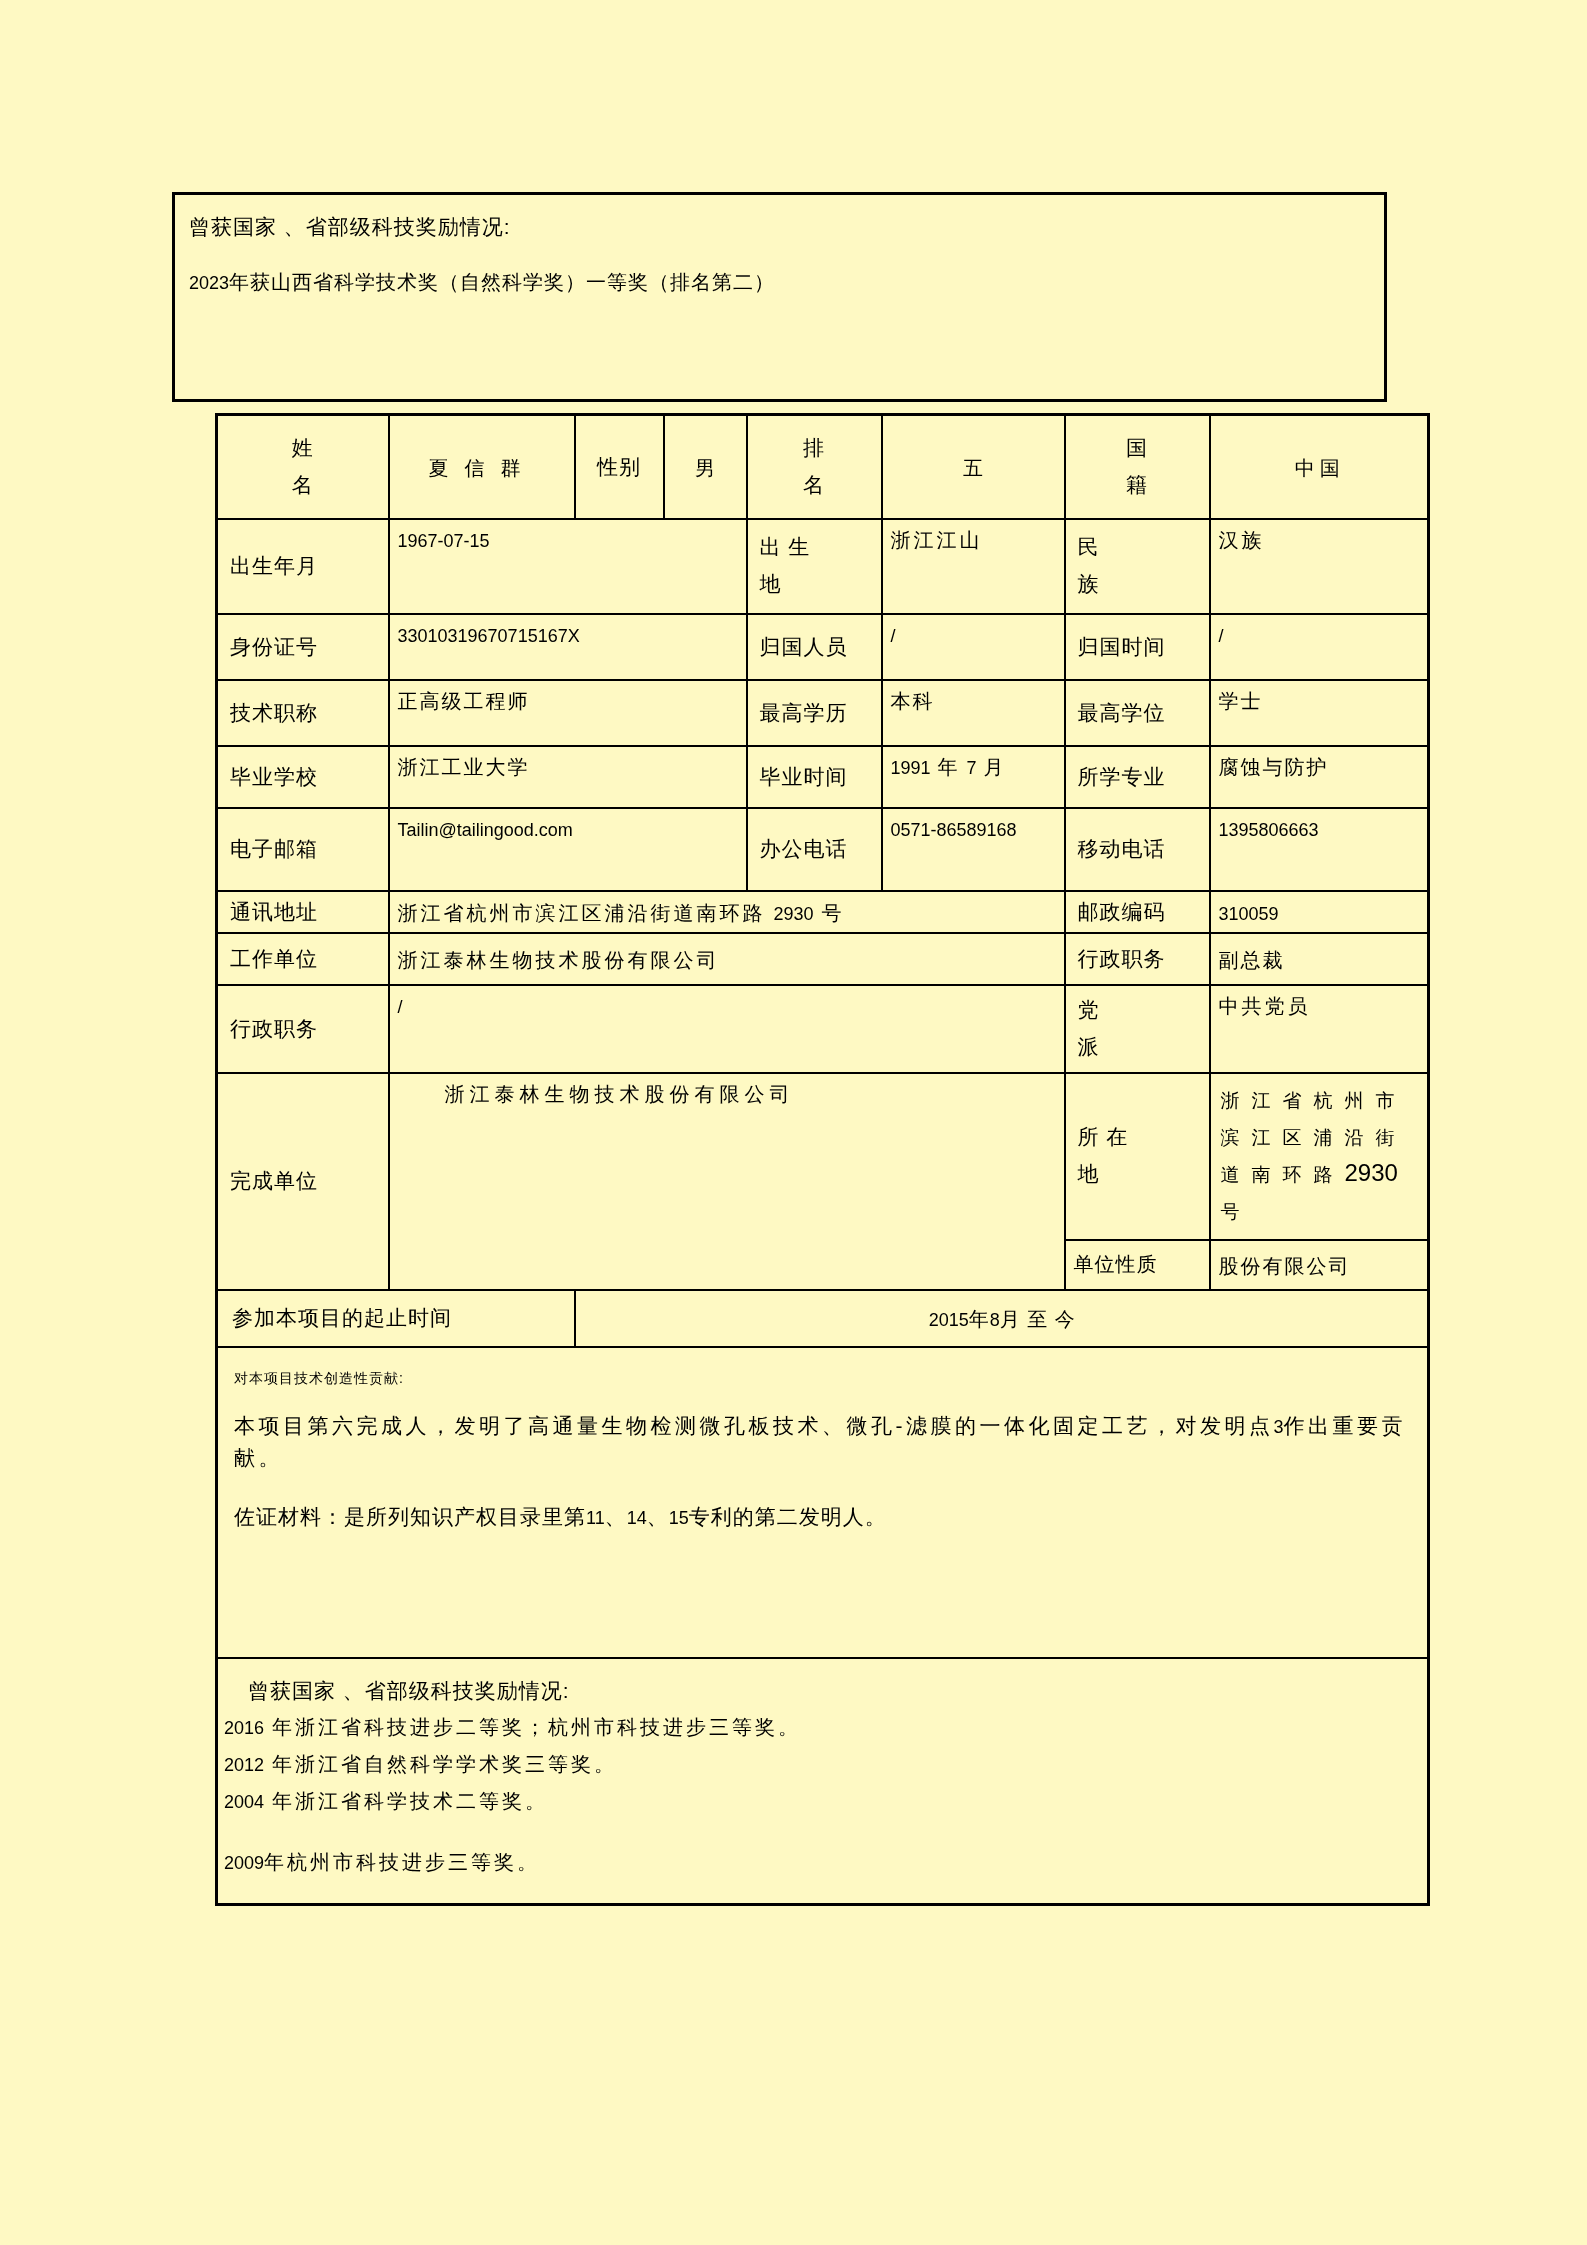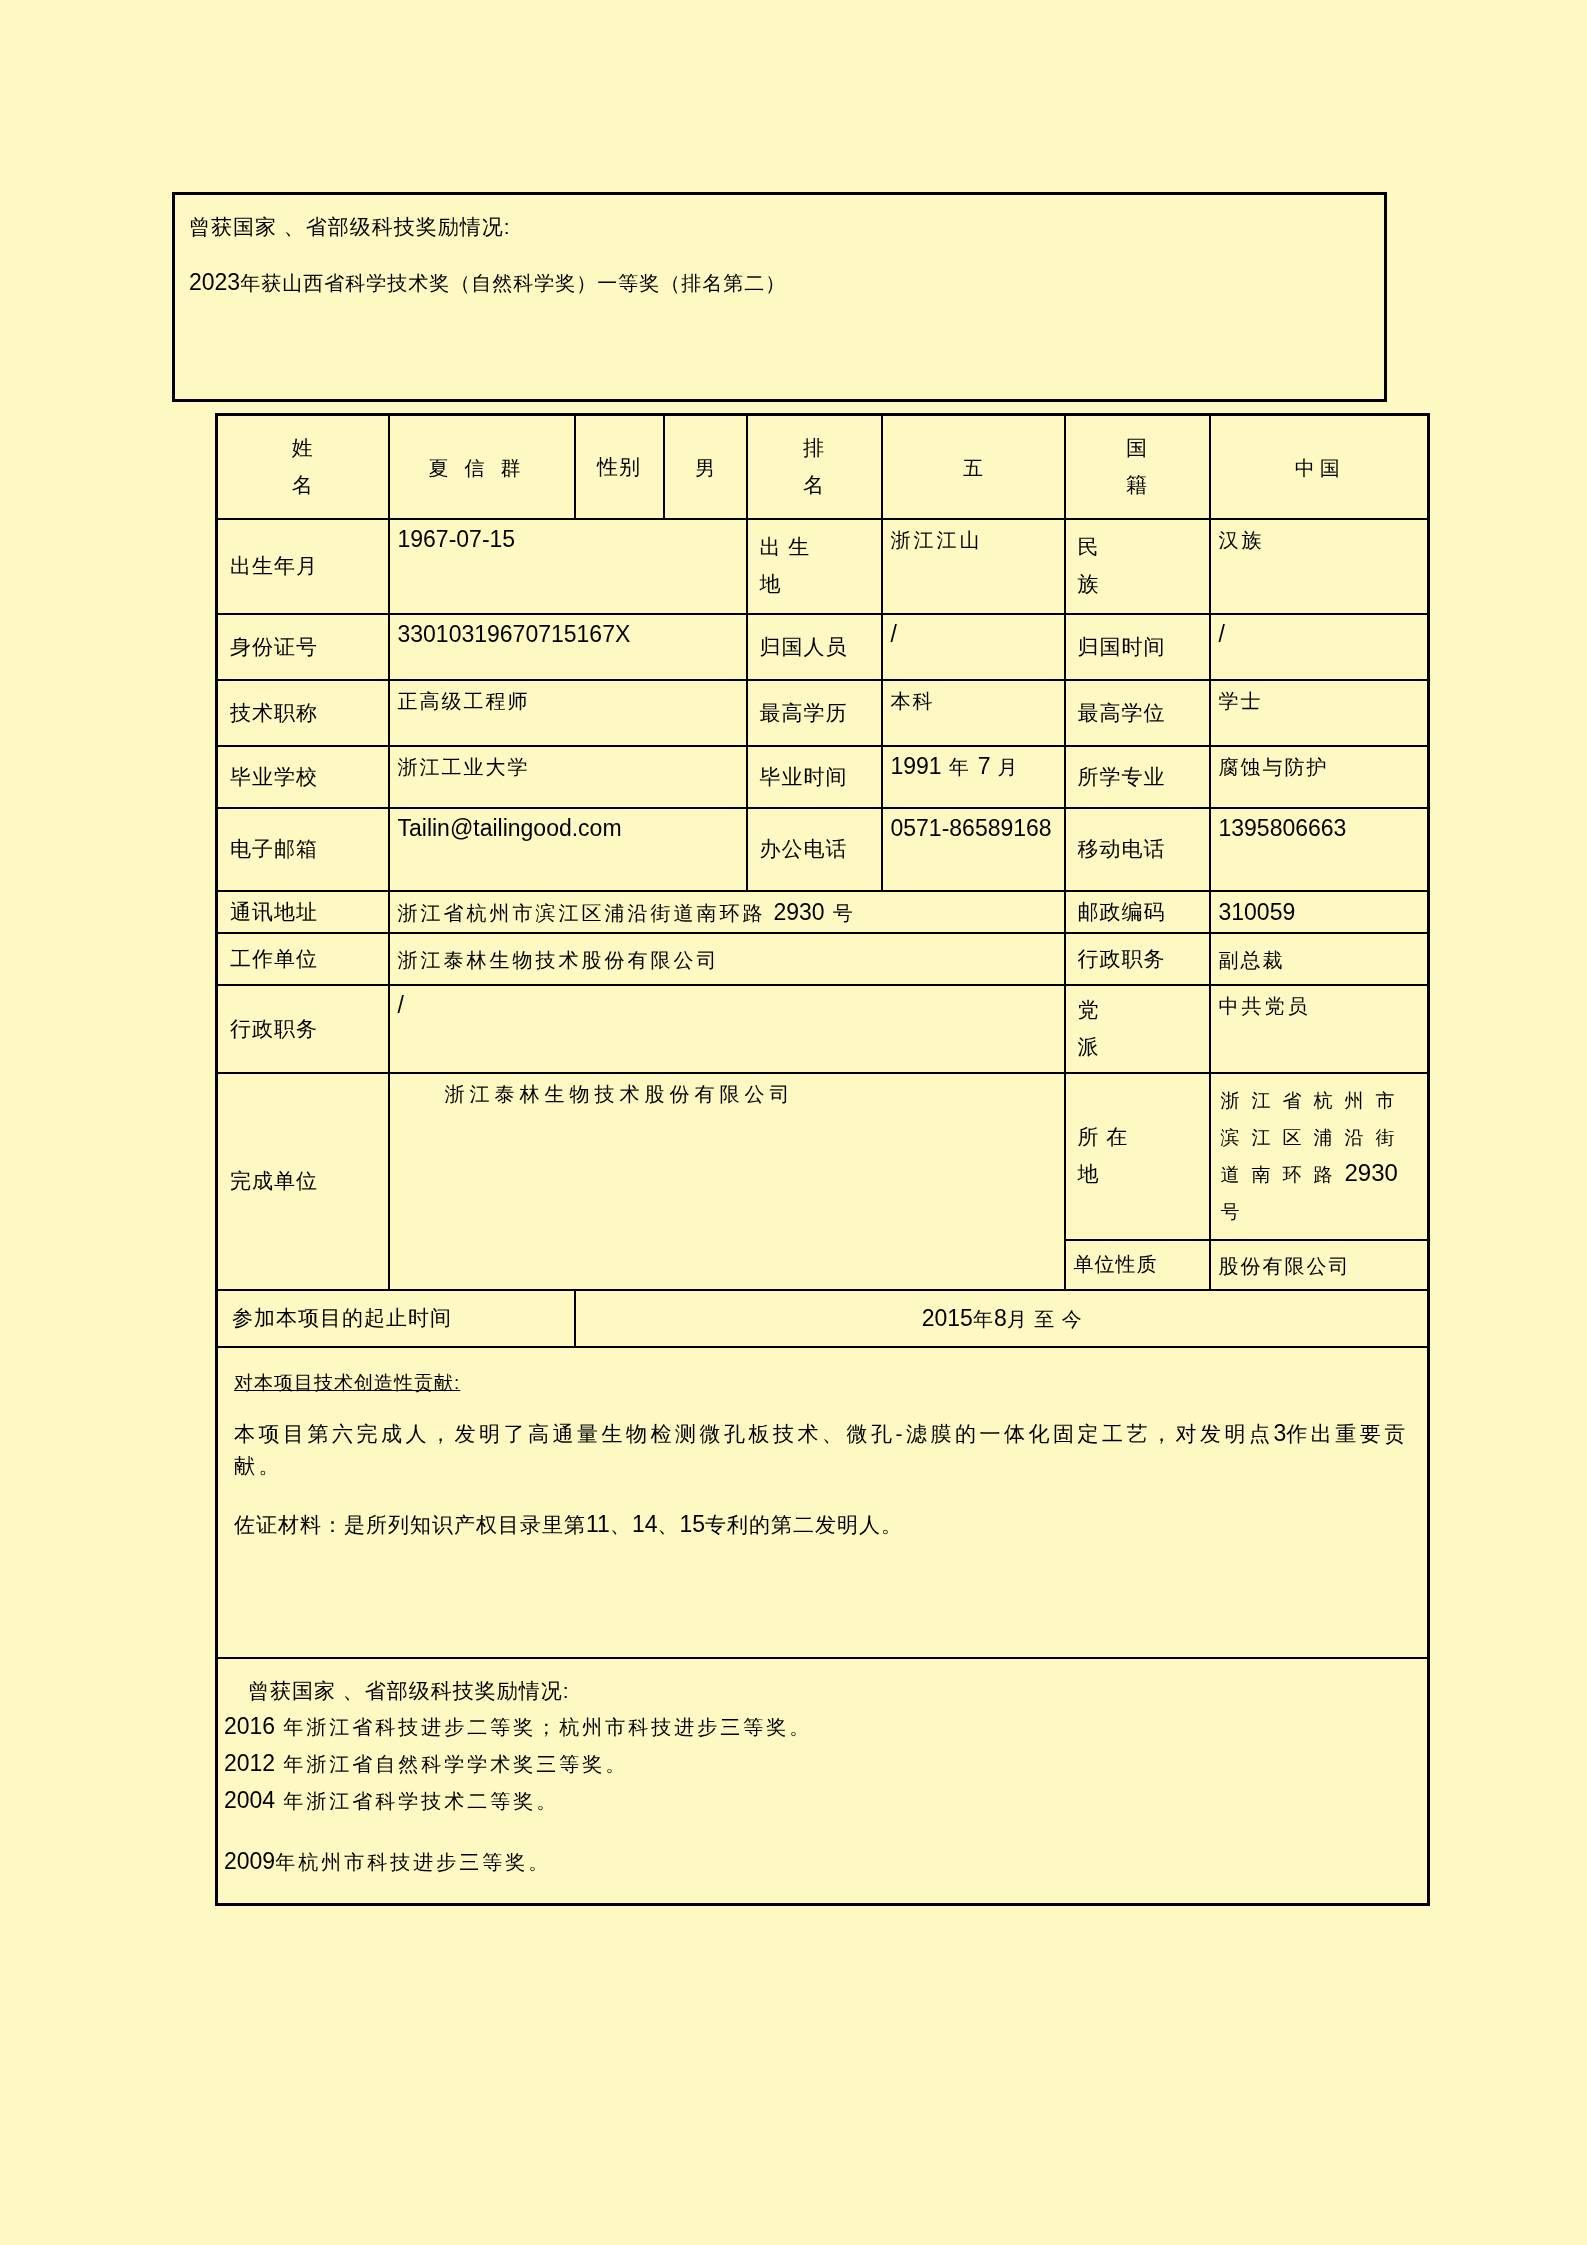--- a/index.html
+++ b/index.html
@@ -25,32 +25,32 @@
   .vmid{vertical-align:middle;}
   .vcenter{text-align:center;}
   .sansval{font-family:"Liberation Sans","DejaVu Sans",sans-serif;}
   .wide{letter-spacing:16px;}
   .sp3{letter-spacing:3px;}
   .sp5{letter-spacing:5px;}
   .brkall{word-break:break-all;}
   .addrcell{font-size:19px;letter-spacing:12px;line-height:1.95;padding:8px 4px 4px 10px;}
 
   
-  .lat{font-family:"Liberation Sans","DejaVu Sans",sans-serif;font-size:23px;
+  .lat{font-family:"Liberation Sans","DejaVu Sans",sans-serif;font-size:18px;
        letter-spacing:0;line-height:1.15;}
   .addrcell .lat{font-size:24px;}
 
   
   .rh104{height:104px}.rh95{height:95px}.rh63{height:66px}.rh62{height:62px}
   .rh83{height:83px}.rh55{height:42px}.rh52{height:52px}.rh88{height:88px}
   .rh167{height:167px}.rh50{height:50px}.rh57{height:57px}.rh311{height:311px}.rh247{height:247px}
 
   
   .blk{vertical-align:top;padding:0;}
-  .cA-title{margin:22px 0 0 16px;font-size:19px;letter-spacing:1px;text-decoration:underline;}
+  .cA-title{margin:22px 0 0 16px;font-size:14px;letter-spacing:1px;}
   .cA-body{margin:22px 14px 0 16px;font-size:21px;letter-spacing:3.5px;line-height:1.55;}
   .cA-evid{margin:28px 14px 0 16px;font-size:21px;letter-spacing:1px;}
   .cB-title{margin:18px 0 0 30px;font-size:21px;letter-spacing:1px;}
   .cB-line{font-family:"Liberation Serif","DejaVu Serif",serif;
            margin:8px 8px 0 6px;font-size:20px;letter-spacing:3px;line-height:1.45;}
   .cB-line.gap{margin-top:32px;}
 </style>
 </head>
 <body>
 

